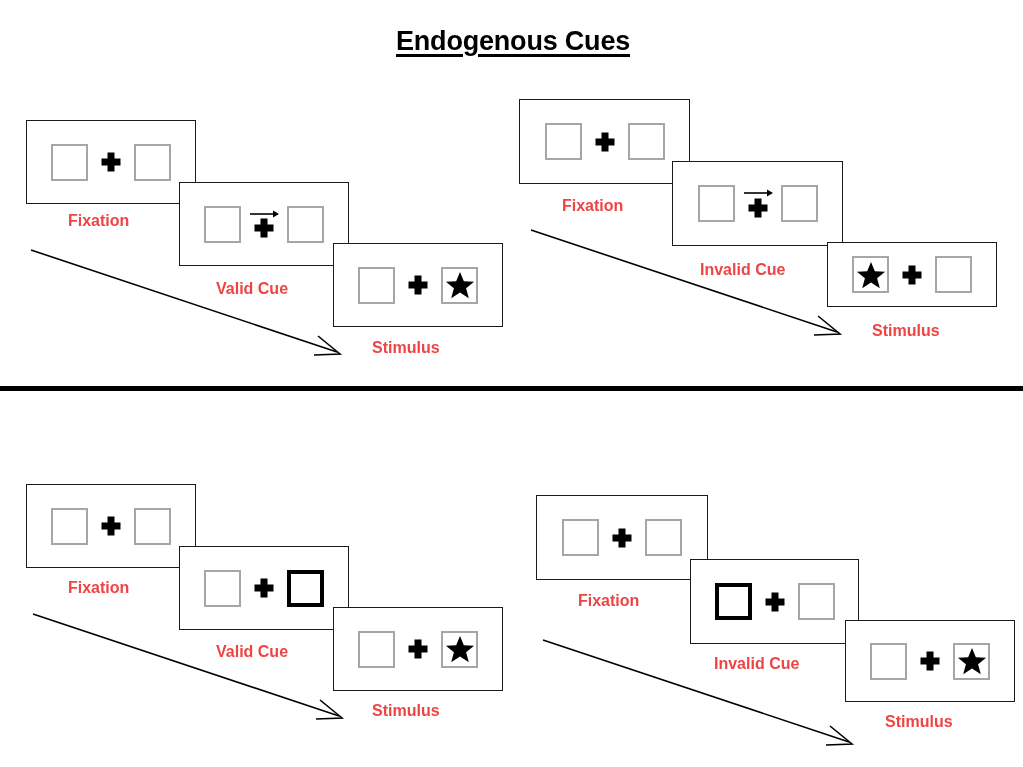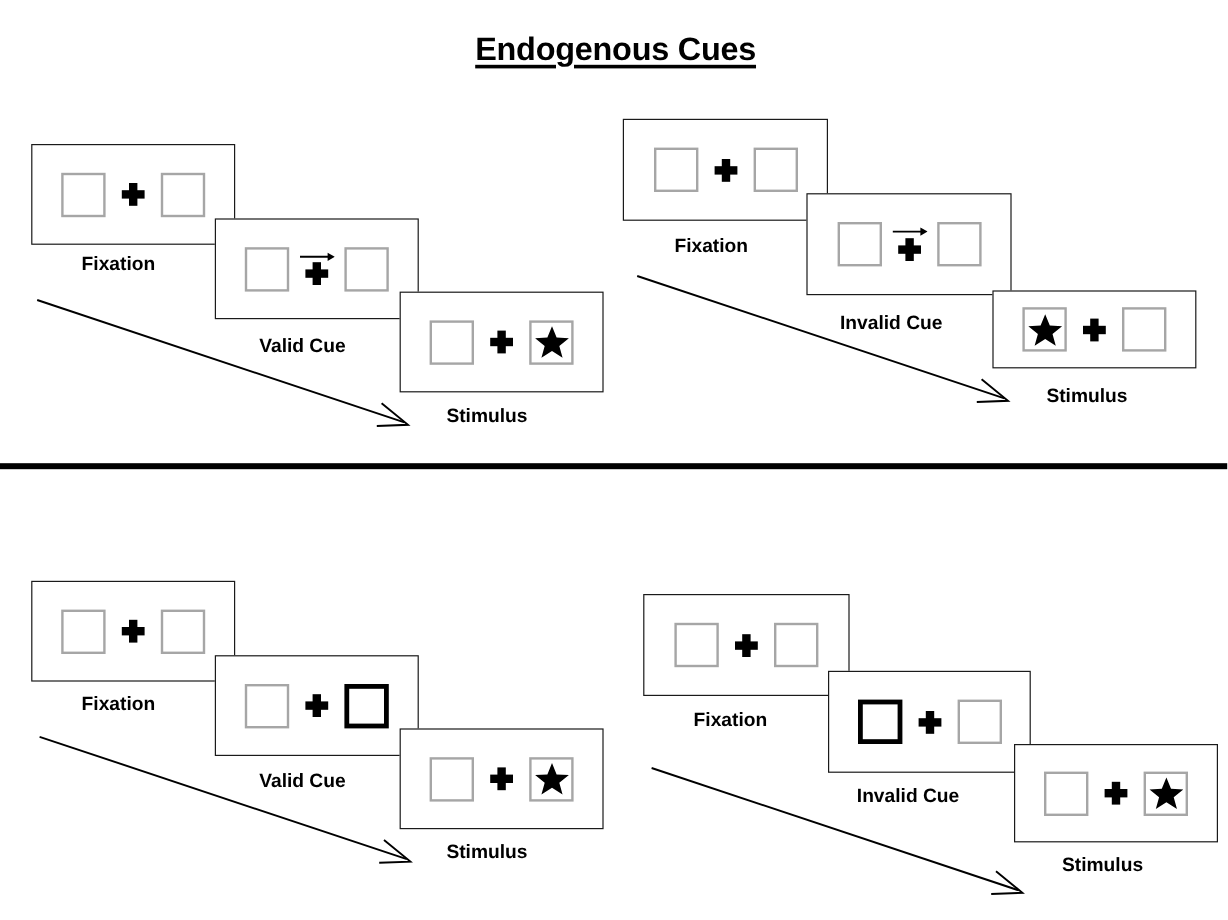--- a/index.html
+++ b/index.html
@@ -130,21 +130,21 @@
     height: 30px;
     display: block;
   }
 
   
   .caption {
     position: absolute;
     font-size: 16px;
     font-weight: bold;
     white-space: nowrap;
-    color: #000000;
+    color: #ef4444;
   }
 
   
   .seq-arrow {
     position: absolute;
     overflow: visible;
   }
 </style>
 </head>
 <body>

